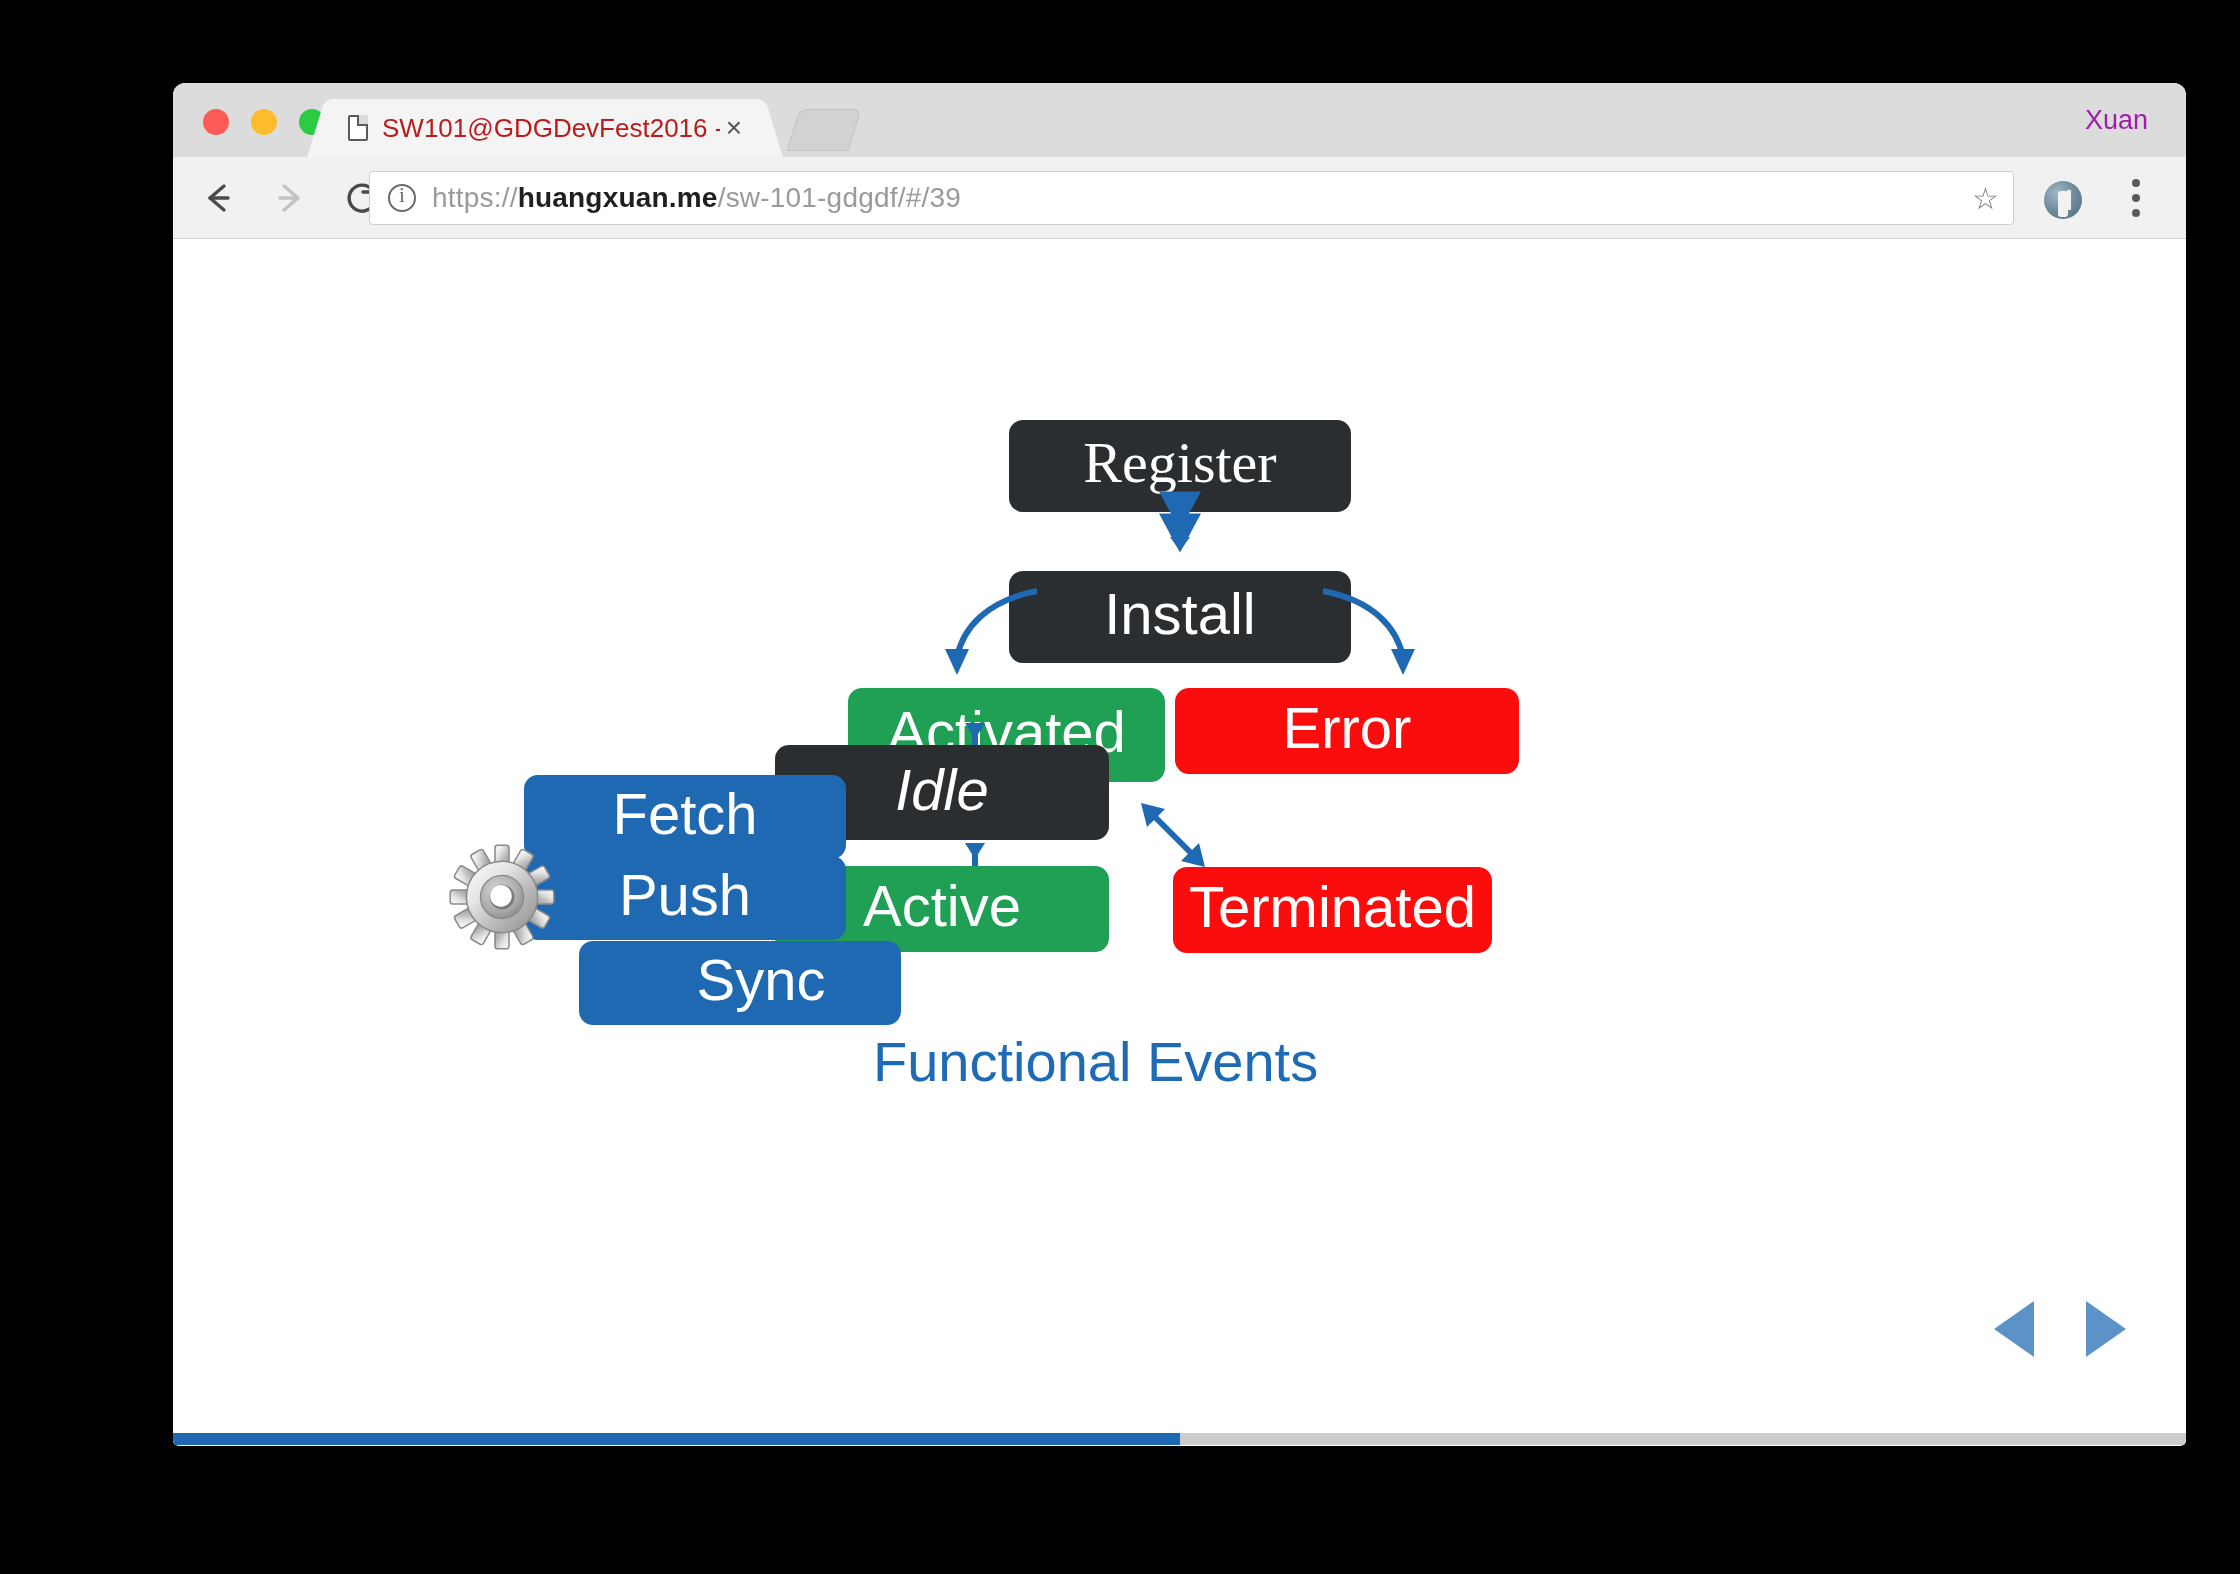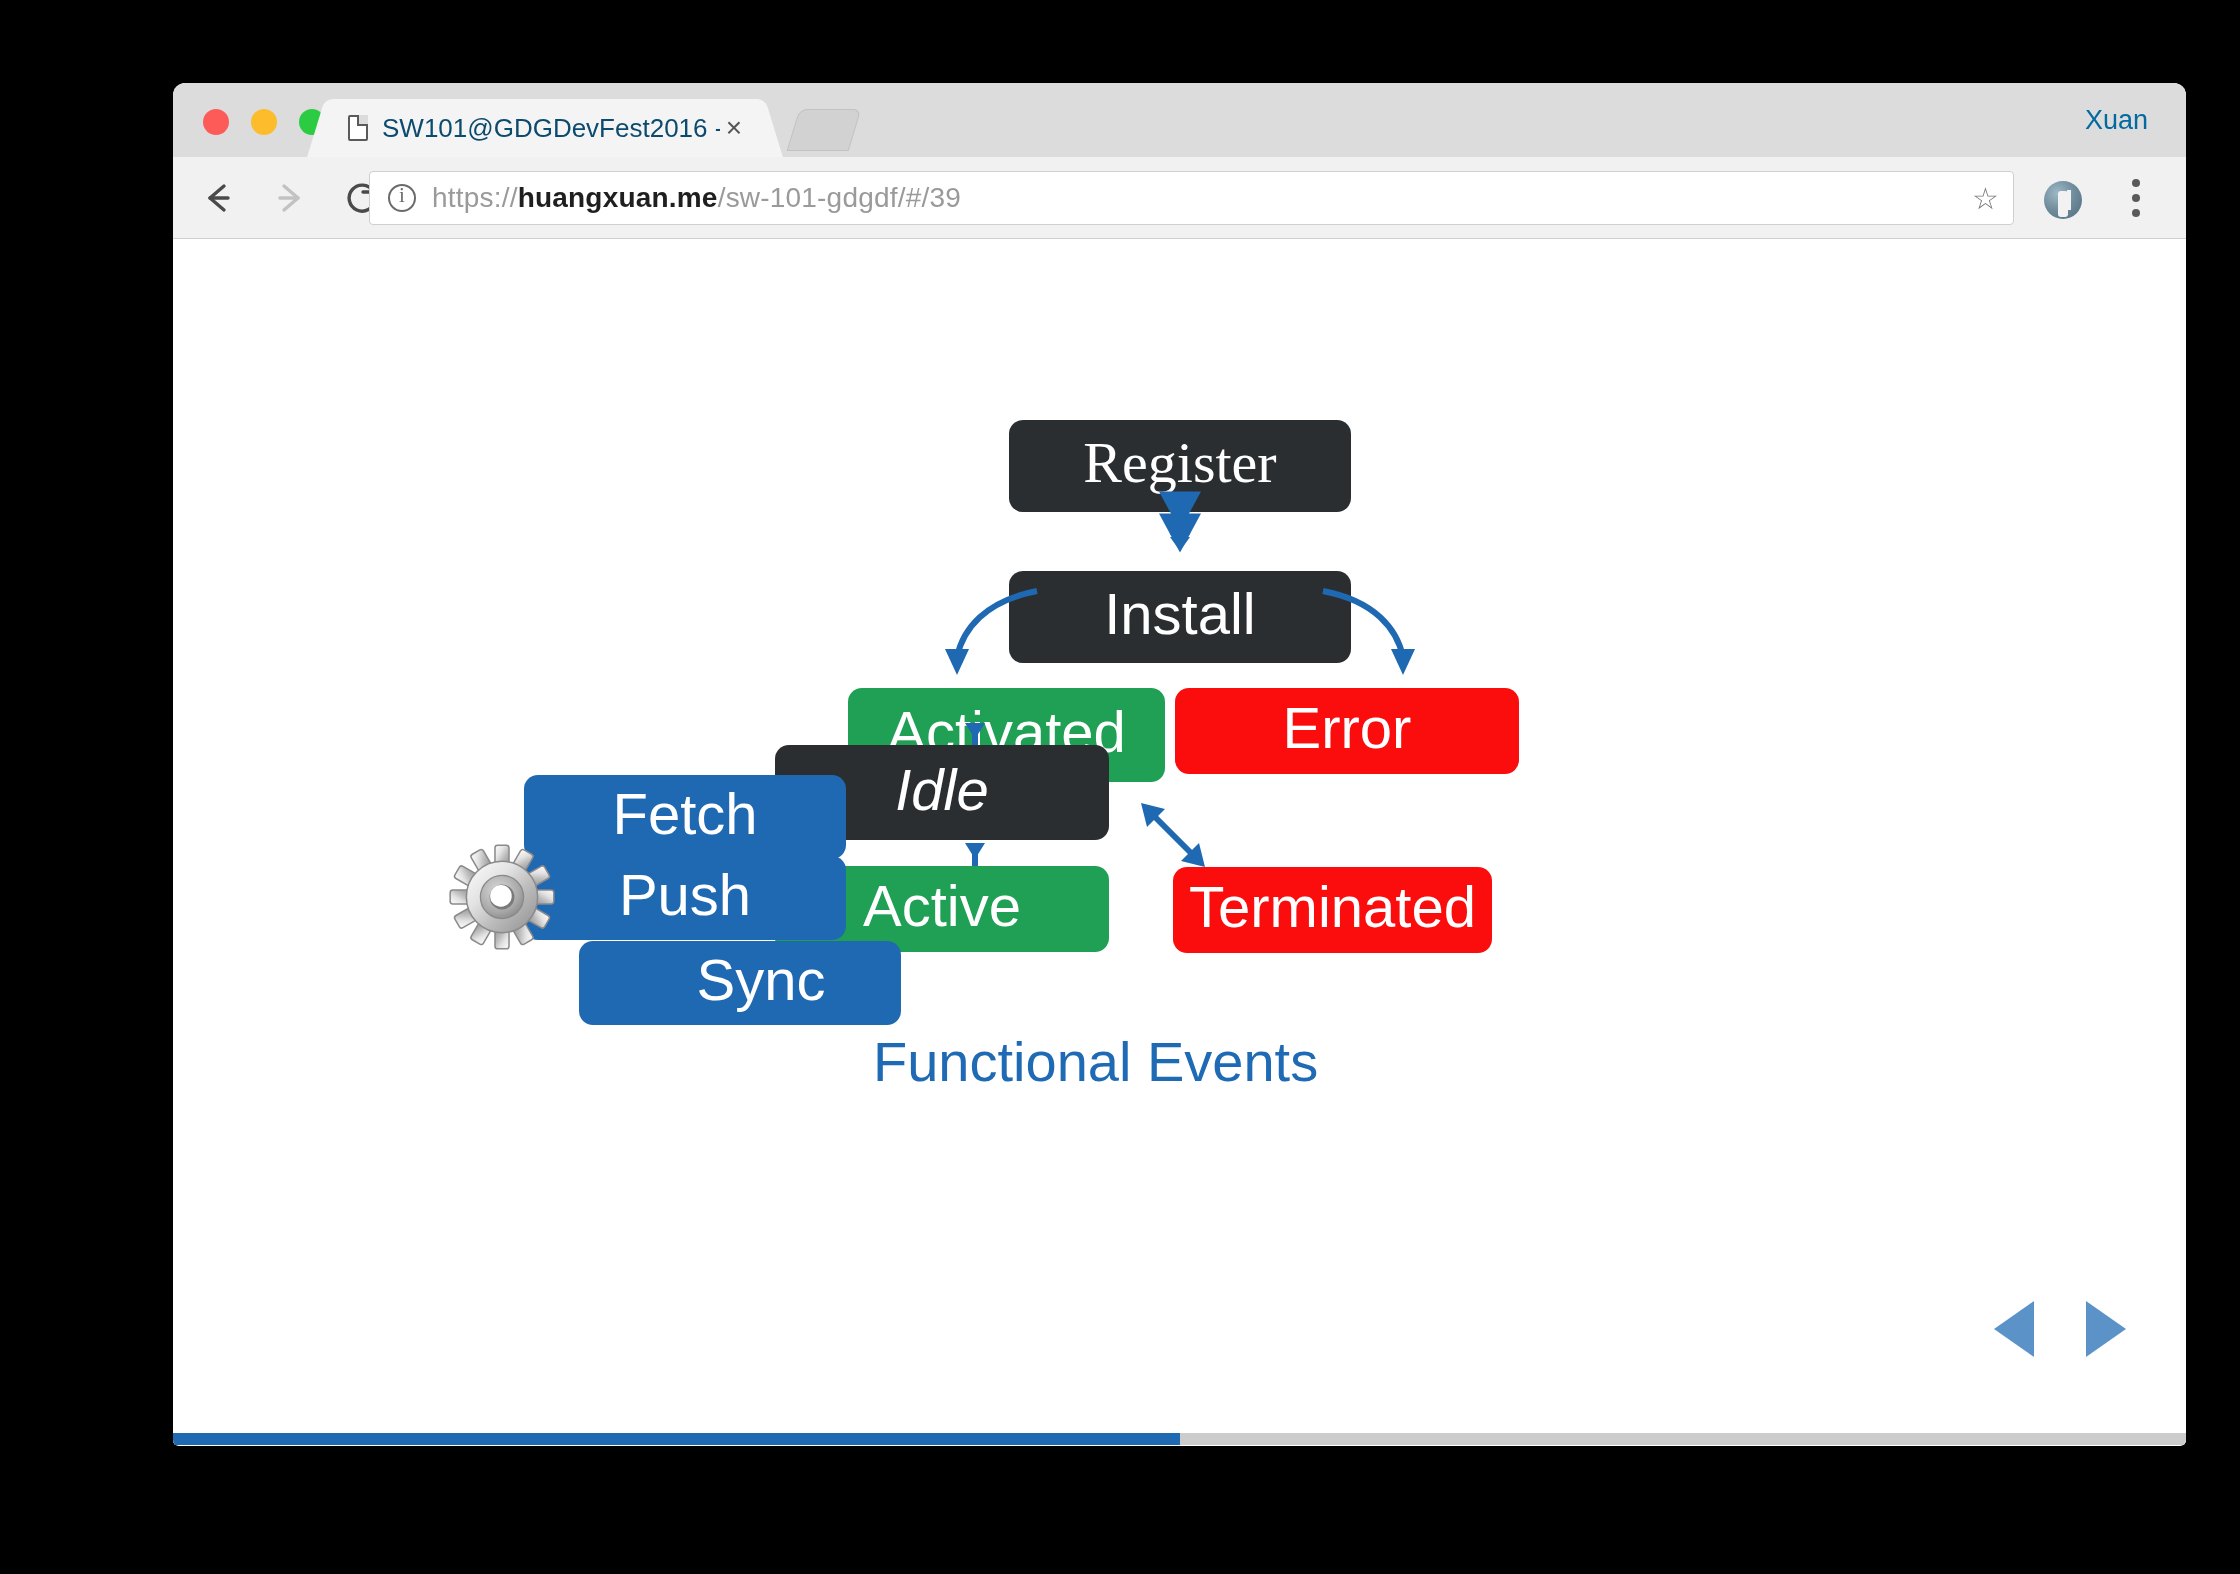--- a/index.html
+++ b/index.html
@@ -76,40 +76,40 @@
   .page-icon:after {
     content: "";
     position: absolute; right: -2px; top: -2px;
     width: 9px; height: 9px;
     background: #dcdcdc;
     border-left: 2px solid #5a5a5a;
     border-bottom: 2px solid #5a5a5a;
   }
   .tab-title {
     position: relative; z-index: 2;
-    font-size: 26px; color: #0c4a6e;
+    font-size: 26px; color: #b91c1c;
     white-space: nowrap; overflow: hidden;
     flex: 1;
   }
   .tab-close {
     position: relative; z-index: 2;
     font-size: 28px; color: #555; line-height: 1;
     padding: 0 6px;
   }
   .newtab {
     position: absolute; left: 620px; top: 26px;
     width: 62px; height: 42px;
     background: #d2d2d2;
     border: 1px solid #c2c2c2;
     border-radius: 8px 8px 0 0;
     transform: skewX(-17deg);
   }
   .profile-name {
     position: absolute; right: 38px; top: 22px;
-    font-size: 27px; color: #0369a1;
+    font-size: 27px; color: #a21caf;
   }
 
   
   .toolbar {
     position: relative;
     height: 82px;
     background: #f1f1f1;
     border-bottom: 1px solid #cfcfcf;
     display: flex; align-items: center;
   }

